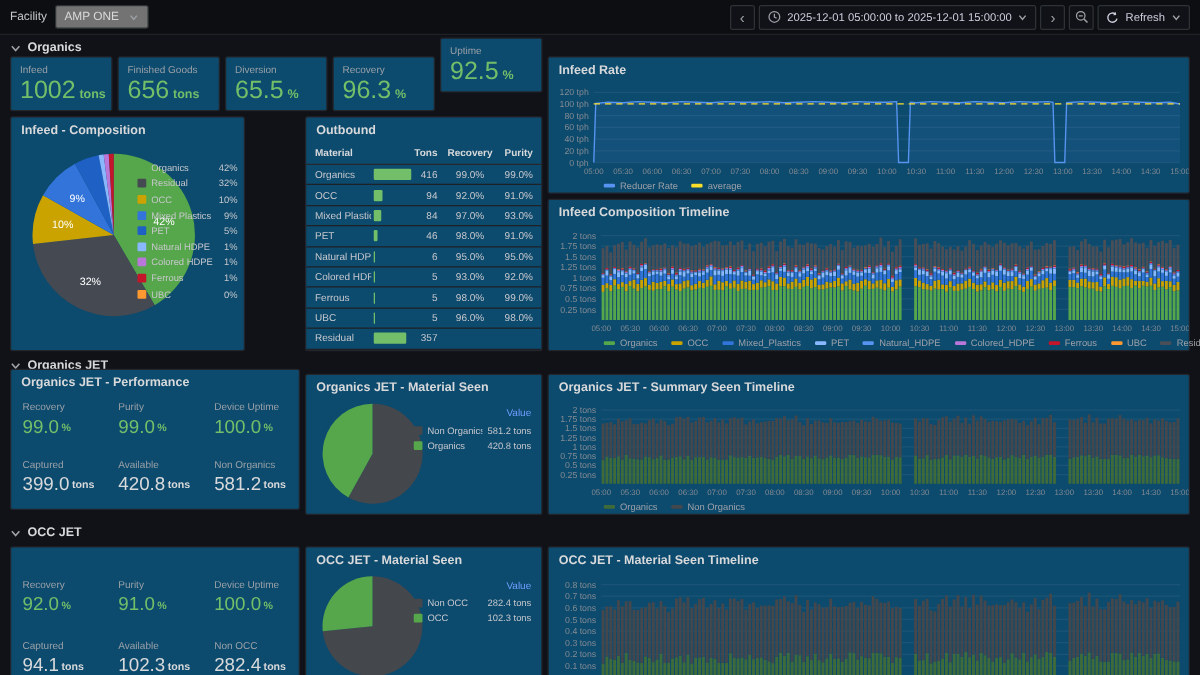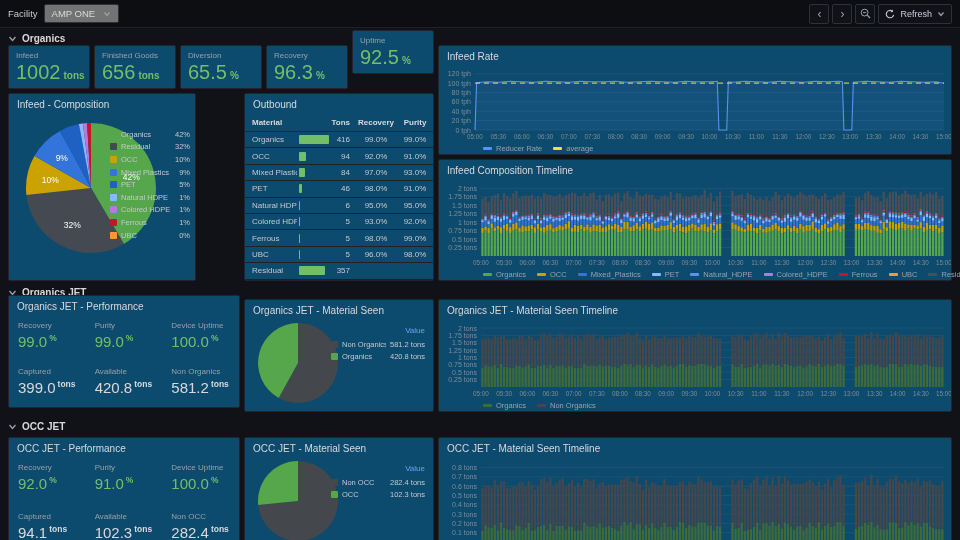--- a/index.html
+++ b/index.html
@@ -11,32 +11,32 @@
   .fac-label{font-size:9.5px;color:#c7c8cd}
   .fac-select{display:flex;align-items:center;gap:8px;background:#737373;border:1px solid #2c3235;border-radius:2px;height:19px;padding:0 7px;font-size:9.5px;color:#d8d9da;cursor:pointer}
   .tb-right{display:flex;align-items:center;gap:3px}
   .tb-btn{display:flex;align-items:center;gap:5px;background:#111217;border:1px solid #2c3235;border-radius:2px;height:20px;padding:0 6px;font-size:9px;color:#ccccdc;cursor:pointer;font-family:inherit}
   .icon-btn{width:20px;justify-content:center;padding:0}
   .chev-txt{font-size:12px;color:#9da1a8;line-height:1}
   
   .section-h{position:absolute;left:8px;display:flex;align-items:center;gap:5px;height:14px;font-size:10px;font-weight:700;color:#d8d9da;cursor:pointer}
   
   .panel{position:absolute;background:#0c4a6e;border:1px solid #22252b;border-radius:2px}
-  .ptitle{height:20px;display:flex;align-items:center;padding:0 8px;font-size:10px;font-weight:400;color:#d8d9da;white-space:nowrap;overflow:hidden;cursor:pointer}
+  .ptitle{height:20px;display:flex;align-items:center;padding:0 8px;font-size:10px;font-weight:700;color:#d8d9da;white-space:nowrap;overflow:hidden;cursor:pointer}
   .pbody{position:absolute;top:20px;left:0;right:0;bottom:0}
   
   .stat-panel{padding:5px 7px}
   .stat-title{font-size:8px;color:#9aa0a6;white-space:nowrap;overflow:hidden}
   .stat-value{font-size:20px;font-weight:500;color:#73bf69;display:flex;align-items:baseline;margin-top:1px;white-space:nowrap}
   .stat-unit{font-size:10px;font-weight:700;margin-left:3px}
   
   .pf-grid{position:absolute;top:20px;left:0;right:0;bottom:0;display:grid;grid-template-columns:1fr 1fr 1fr;grid-auto-rows:50%}
   .pf-cell{padding:5px 2px 0 9px;overflow:hidden}
   .pf-label{font-size:8px;color:#9aa0a6;white-space:nowrap}
-  .pf-value{font-size:15px;font-weight:500;margin-top:3px;display:flex;align-items:flex-start;white-space:nowrap}
+  .pf-value{font-size:15px;font-weight:500;margin-top:3px;display:flex;align-items:center;white-space:nowrap}
   .pf-value.green{color:#73bf69}
   .pf-value.white{color:#d8d9da}
   .pf-unit{font-size:8.5px;font-weight:700;margin-left:2px}
   
   .thead{display:flex;align-items:center;height:18px;font-size:8px;font-weight:700;color:#d8d9da;border-bottom:1px solid #26282e}
   .trow{display:flex;align-items:center;height:16.4px;font-size:8px;color:#c7c8cd;border-bottom:1px solid #1e2126}
   .tc-mat{flex:1;padding-left:7px;white-space:nowrap;overflow:hidden}
   .tc-tons{width:58px;position:relative;display:flex;align-items:center;justify-content:flex-end;padding-right:5px}
   .tc-tons .bar{position:absolute;left:2px;height:9px;background:#73bf69;border-radius:1px}
   .tc-tons .tons-v{position:relative}
@@ -71,20 +71,30 @@
         <span>AMP ONE</span>
         <svg width="8" height="8">
             <path d="M1.5 2.5 L4 5.5 L6.5 2.5" stroke="#9da1a8" stroke-width="1.2" fill="none"></path>
           </svg>
       </div>
     </div>
     <div class="tb-right">
       <button class="tb-btn icon-btn">
           <span class="chev-txt">‹</span>
         </button>
+      <button class="tb-btn">
+        <svg width="11" height="11">
+            <circle cx="5.5" cy="5.5" r="4.3" stroke="#9da1a8" fill="none" stroke-width="1"></circle>
+            <path d="M5.5 3 V5.7 L7.3 6.6" stroke="#9da1a8" stroke-width="1" fill="none"></path>
+          </svg>
+        <span>2025-12-01 05:00:00 to 2025-12-01 15:00:00</span>
+        <svg width="8" height="8">
+            <path d="M1.5 2.5 L4 5.5 L6.5 2.5" stroke="#9da1a8" stroke-width="1.2" fill="none"></path>
+          </svg>
+      </button>
       <button class="tb-btn icon-btn">
           <span class="chev-txt">›</span>
         </button>
       <button class="tb-btn icon-btn">
         <svg width="11" height="11">
             <circle cx="4.6" cy="4.6" r="3.4" stroke="#9da1a8" fill="none" stroke-width="1"></circle>
             <line x1="7.2" y1="7.2" x2="10" y2="10" stroke="#9da1a8" stroke-width="1.2"></line>
             <line x1="3" y1="4.6" x2="6.2" y2="4.6" stroke="#9da1a8" stroke-width="1"></line>
           </svg>
       </button>
@@ -1762,21 +1772,21 @@
           <div class="plg-row">
             <i style="background:#56a64b"></i>
             <span class="plg-name">Organics</span>
             <span class="plg-val">420.8 tons</span>
           </div>
         </div>
     </div>
   </div>
 
   <div class="panel" style="left:438px;top:299px;width:514px;height:113px">
-    <div class="ptitle">Organics JET - Material Seen Timeline</div>
+    <div class="ptitle">Organics JET - Summary Seen Timeline</div>
     <div class="chart">
         <svg width="512" height="91">
           <line x1="42" x2="505" y1="59.6" y2="59.6" stroke="rgba(204,204,220,0.08)" stroke-width="1"></line>
           <text x="38" y="62.1" text-anchor="end" font-size="7" fill="#848b92">0.25 tons</text>
           <line x1="42" x2="505" y1="52.2" y2="52.2" stroke="rgba(204,204,220,0.08)" stroke-width="1"></line>
           <text x="38" y="54.7" text-anchor="end" font-size="7" fill="#848b92">0.5 tons</text>
           <line x1="42" x2="505" y1="44.9" y2="44.9" stroke="rgba(204,204,220,0.08)" stroke-width="1"></line>
           <text x="38" y="47.4" text-anchor="end" font-size="7" fill="#848b92">0.75 tons</text>
           <line x1="42" x2="505" y1="37.5" y2="37.5" stroke="rgba(204,204,220,0.08)" stroke-width="1"></line>
           <text x="38" y="40.0" text-anchor="end" font-size="7" fill="#848b92">1 tons</text>
@@ -2106,21 +2116,20 @@
   </div>
 
   <div class="section-h" style="top:419px">
     <svg width="9" height="9">
         <path d="M1.5 3 L4.5 6.5 L7.5 3" stroke="#9da1a8" stroke-width="1.3" fill="none"></path>
       </svg>
     <span>OCC JET</span>
   </div>
 
   <div class="panel" style="left:8px;top:437px;width:232px;height:120px">
-    <div class="ptitle">OCC JET - Performance</div>
     <div class="pf-grid">
         <div class="pf-cell">
           <div class="pf-label">Recovery</div>
           <div class="pf-value green">92.0<span class="pf-unit">%</span></div>
         </div>
         <div class="pf-cell">
           <div class="pf-label">Purity</div>
           <div class="pf-value green">91.0<span class="pf-unit">%</span></div>
         </div>
         <div class="pf-cell">

